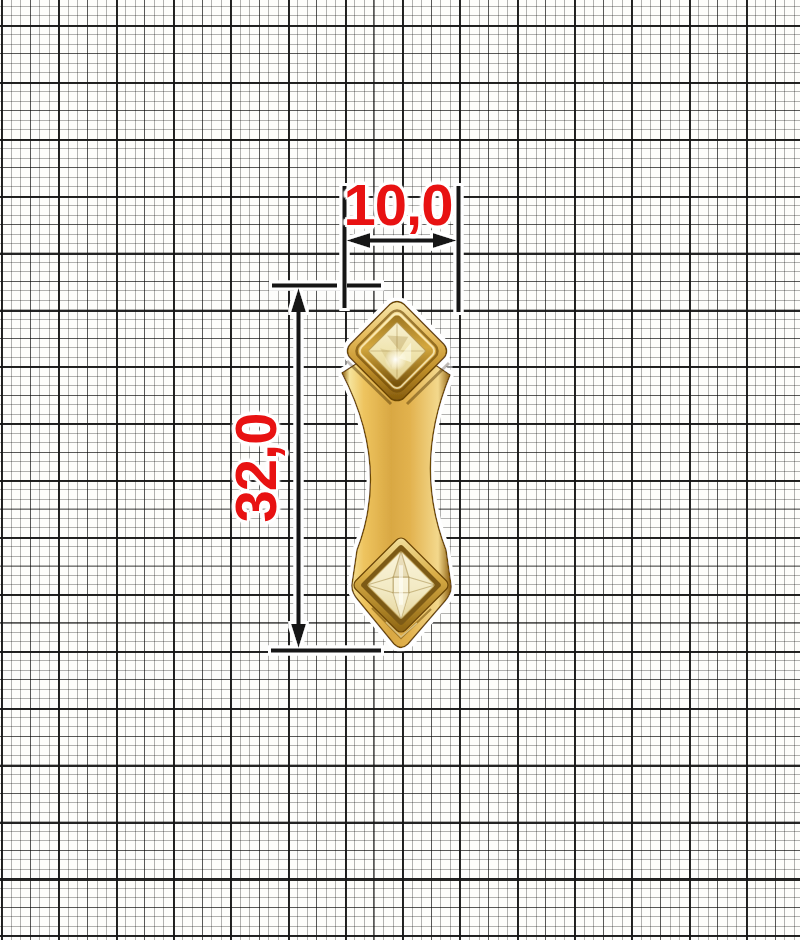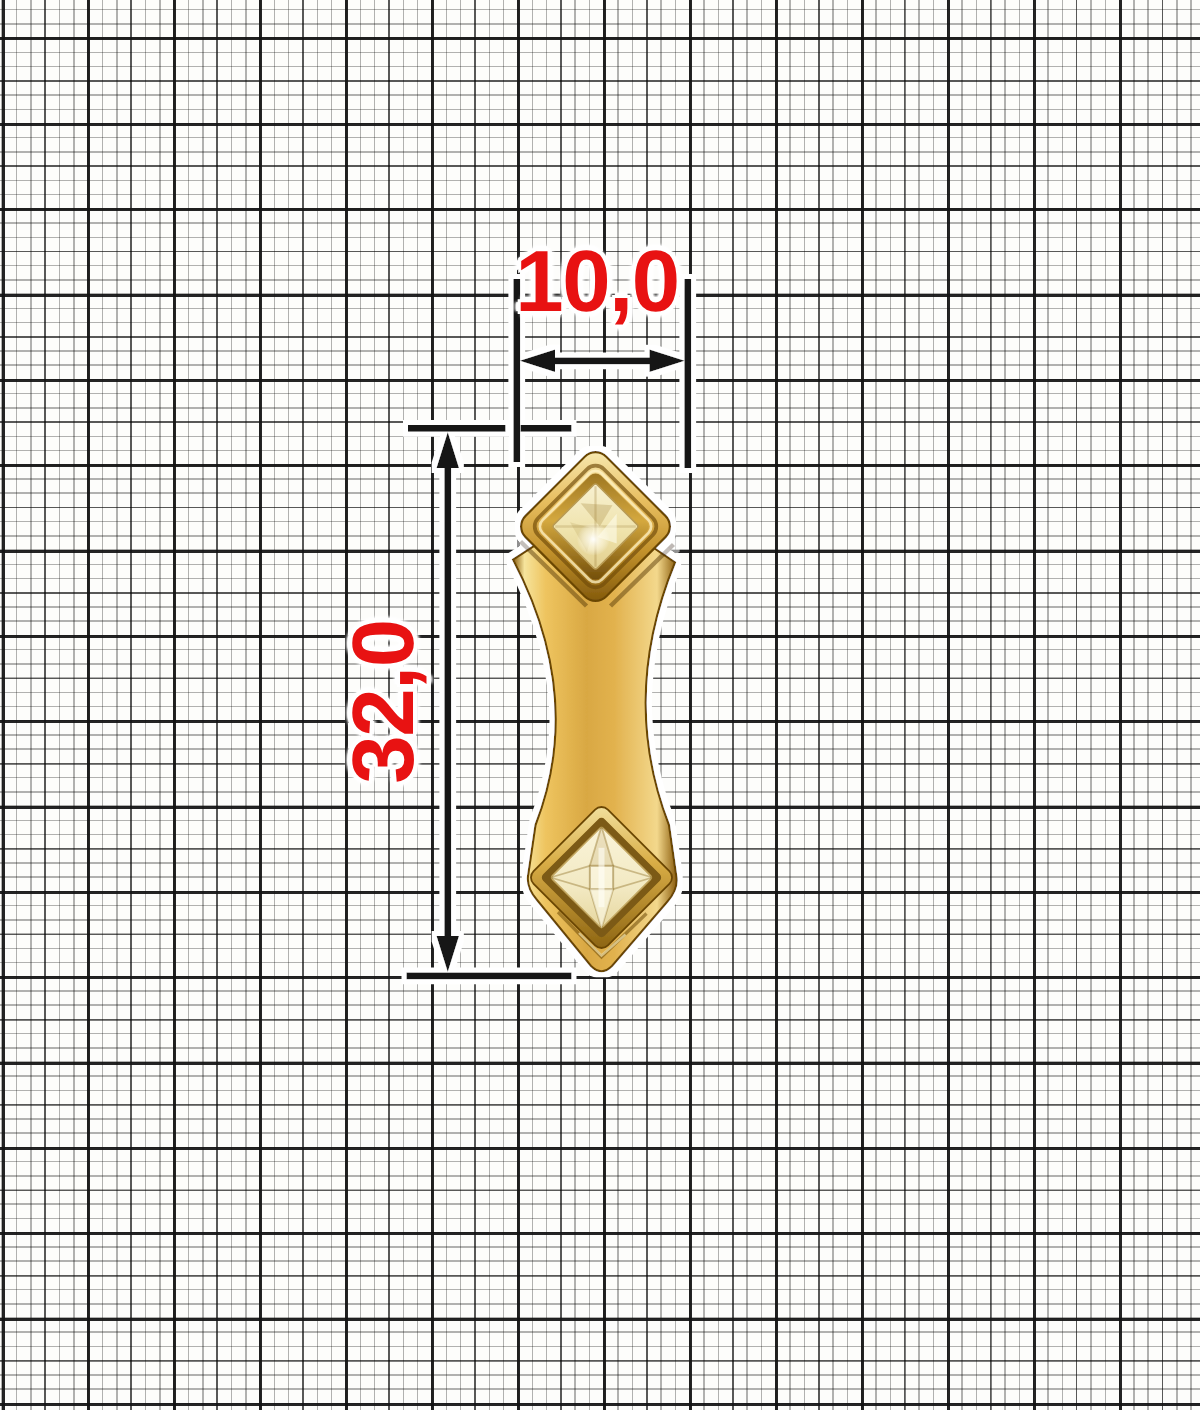--- a/index.html
+++ b/index.html
@@ -69,21 +69,21 @@
     line-height: 1;
     letter-spacing: -1px;
     color: #e81212;
     text-shadow:
       -3px 0 0 #fff, 3px 0 0 #fff, 0 -3px 0 #fff, 0 3px 0 #fff,
       -2px -2px 0 #fff, 2px -2px 0 #fff, -2px 2px 0 #fff, 2px 2px 0 #fff,
       -4px 0 2px #fff, 4px 0 2px #fff, 0 -4px 2px #fff, 0 4px 2px #fff;
     white-space: nowrap;
     user-select: none;
   }
-  #dim-width-label  { left: 339px; top: 162px; }
+  #dim-width-label  { left: 339px; top: 179px; }
   #dim-height-label {
     left: 197px; top: 442px;
     transform: rotate(-90deg);
     transform-origin: center center;
   }
 </style>
 </head>
 <body>
 
 <div class="stage">

